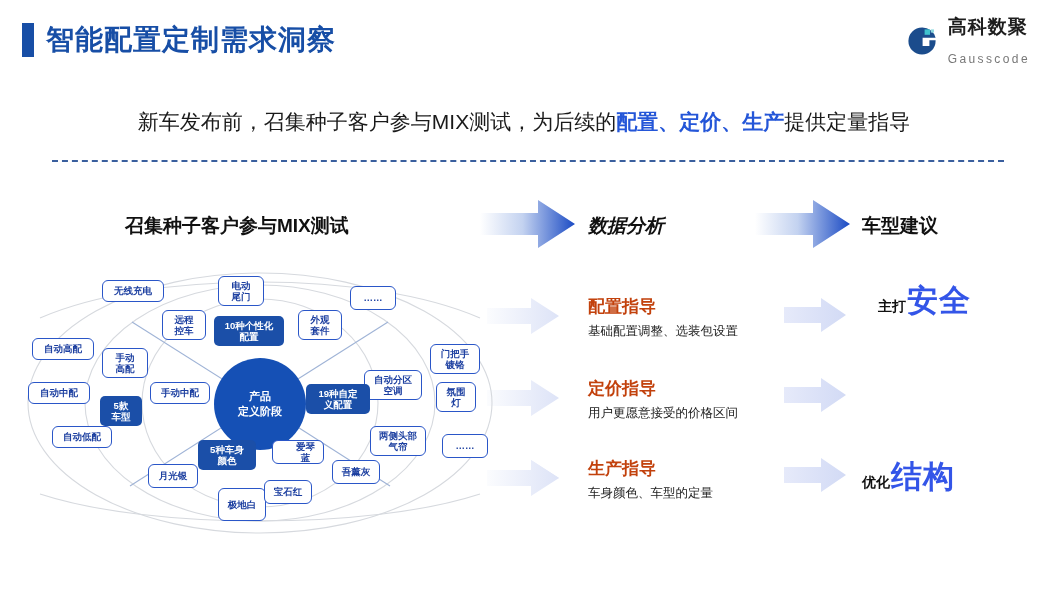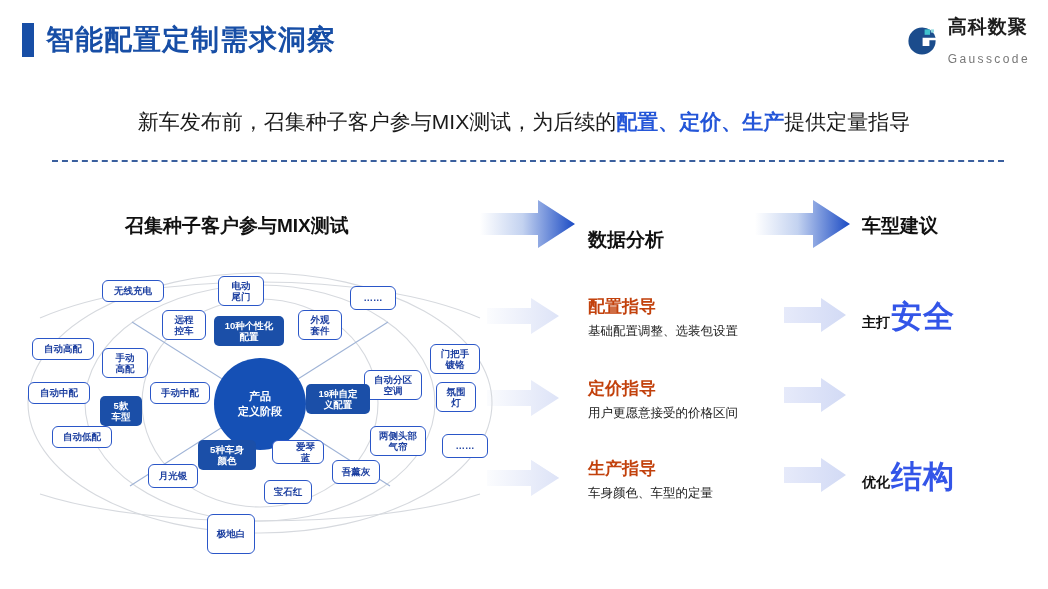--- a/index.html
+++ b/index.html
@@ -27,40 +27,40 @@
   
   .subtitle{position:absolute;left:0;top:108px;width:1048px;text-align:center;
     font-size:21px;color:#1a1a1a;white-space:nowrap;}
   .subtitle b{color:#2456D8;font-weight:bold;}
   .divider{position:absolute;left:52px;top:160px;width:952px;height:0;
     border-top:2px dashed #3a5f9e;}
 
   
   .colhead{position:absolute;font-size:19px;font-weight:bold;color:#111;white-space:nowrap;}
   #colhead-1{left:125px;top:213px;}
-  #colhead-2{left:588px;top:227px;}
+  #colhead-2{left:588px;top:213px;font-style:italic;}
   #colhead-3{left:862px;top:213px;}
 
   
   .arrow{position:absolute;}
   .arrow svg{display:block;}
 
   
   .mid{position:absolute;left:588px;white-space:nowrap;}
   .mid-title{font-size:17px;font-weight:bold;color:#c2410c;line-height:22px;}
   .mid-sub{font-size:12.5px;color:#222;line-height:20px;margin-top:3px;}
   #mid-1{top:296px;}
   #mid-2{top:378px;}
   #mid-3{top:458px;}
 
   
   .rgt{position:absolute;left:862px;display:flex;align-items:baseline;white-space:nowrap;}
   .rgt-pre{font-size:14px;font-weight:bold;color:#111;}
   .rgt-word{font-size:31px;font-weight:bold;color:#3355E8;letter-spacing:1px;margin-left:1px;}
-  #rgt-1{top:296px;}
+  #rgt-1{top:280px;margin-left:16px;}
   #rgt-2{top:376px;}
   #rgt-3{top:456px;}
 
   
   .diagram{position:absolute;left:10px;top:258px;width:500px;height:280px;}
   .diagram svg.orbits{position:absolute;left:0;top:0;}
 
   .node{position:absolute;box-sizing:border-box;border:1.6px solid #2A56C8;border-radius:6px;
     background:#fff;color:#1C3FA0;font-size:9.5px;font-weight:bold;line-height:11.5px;
     display:flex;align-items:center;justify-content:center;text-align:center;
@@ -268,21 +268,21 @@
     <div class="node" style="left:22px;top:80px;width:62px;height:22px;">自动高配</div>
     <div class="node" style="left:92px;top:90px;width:46px;height:30px;">手动
 高配</div>
     <div class="node" style="left:18px;top:124px;width:62px;height:22px;">自动中配</div>
     <div class="node" style="left:140px;top:124px;width:60px;height:22px;">手动中配</div>
     <div class="node" style="left:42px;top:168px;width:60px;height:22px;">自动低配</div>
     <div class="badge" style="left:90px;top:138px;width:42px;height:30px;">5款
 车型</div>
 
     <div class="node" style="left:138px;top:206px;width:50px;height:24px;">月光银</div>
-    <div class="node" style="left:197px;top:230px;width:48px;height:40px;margin-top:26px;">极地白</div>
+    <div class="node" style="left:208px;top:230px;width:48px;height:33px;">极地白</div>
     <div class="node" style="left:254px;top:222px;width:48px;height:24px;">宝石红</div>
     <div class="node" style="left:262px;top:182px;width:52px;height:24px;padding-left:20px;">爱琴蓝</div>
     <div class="node" style="left:322px;top:202px;width:48px;height:24px;">吾薰灰</div>
     <div class="badge" style="left:188px;top:182px;width:58px;height:30px;">5种车身
 颜色</div>
 
   </div>
 
 </div>
 

